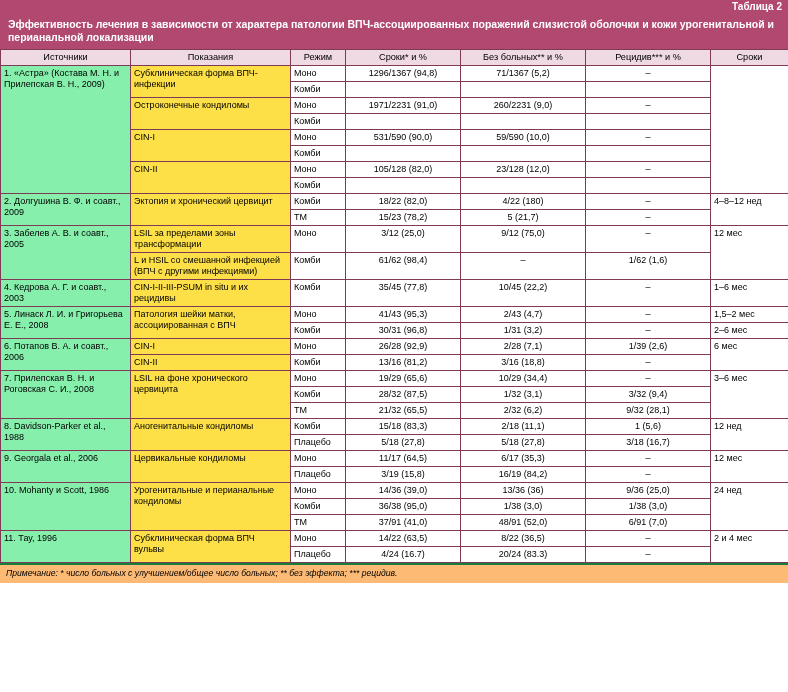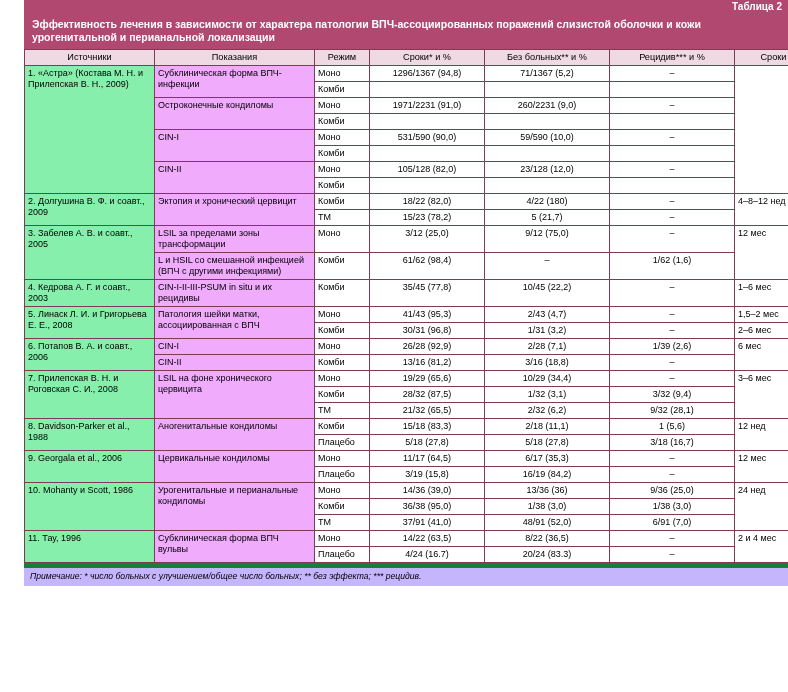--- a/index.html
+++ b/index.html
@@ -11,21 +11,20 @@
     width: 788px;
     font-family: "Liberation Sans", sans-serif;
     color: #000000;
   }
   .page {
     position: relative;
     width: 788px;
     min-height: 692px;
     box-sizing: border-box;
     background: #ffffff;
-    padding-left: 24px;
   }
   
   .topbar {
     position: relative;
     height: 16px;
     background: #b0486f;
   }
   .table-number {
     position: absolute;
     right: 6px;
@@ -64,21 +63,21 @@
     vertical-align: middle;
     padding: 4px 2px;
   }
   td.src {
     background: #86efac;
     text-align: left;
     font-size: 9px;
     padding-left: 4px;
   }
   td.ind {
-    background: #f0abfc;
+    background: #fde047;
     text-align: left;
     font-size: 9px;
     padding-left: 4px;
   }
   td.reg {
     text-align: left;
     font-size: 9px;
   }
   td.num {
     text-align: center;
@@ -92,22 +91,22 @@
   .c-reg  { width: 55px; }
   .c-eff  { width: 115px; }
   .c-noeff{ width: 125px; }
   .c-rec  { width: 125px; }
   .c-term { width: 78px; }
 
   .note {
     font-size: 8.6px;
     font-style: italic;
     padding: 3px 6px 4px 6px;
-    border-top: 5px solid #15803d;
-    background: #c4b5fd;
+    border-top: 2px solid #15803d;
+    background: #fdba74;
     line-height: 11px;
   }
 </style>
 </head>
 <body>
 
 <div class="page">
 
   <div class="topbar">
     <div class="table-number">Таблица 2</div>

